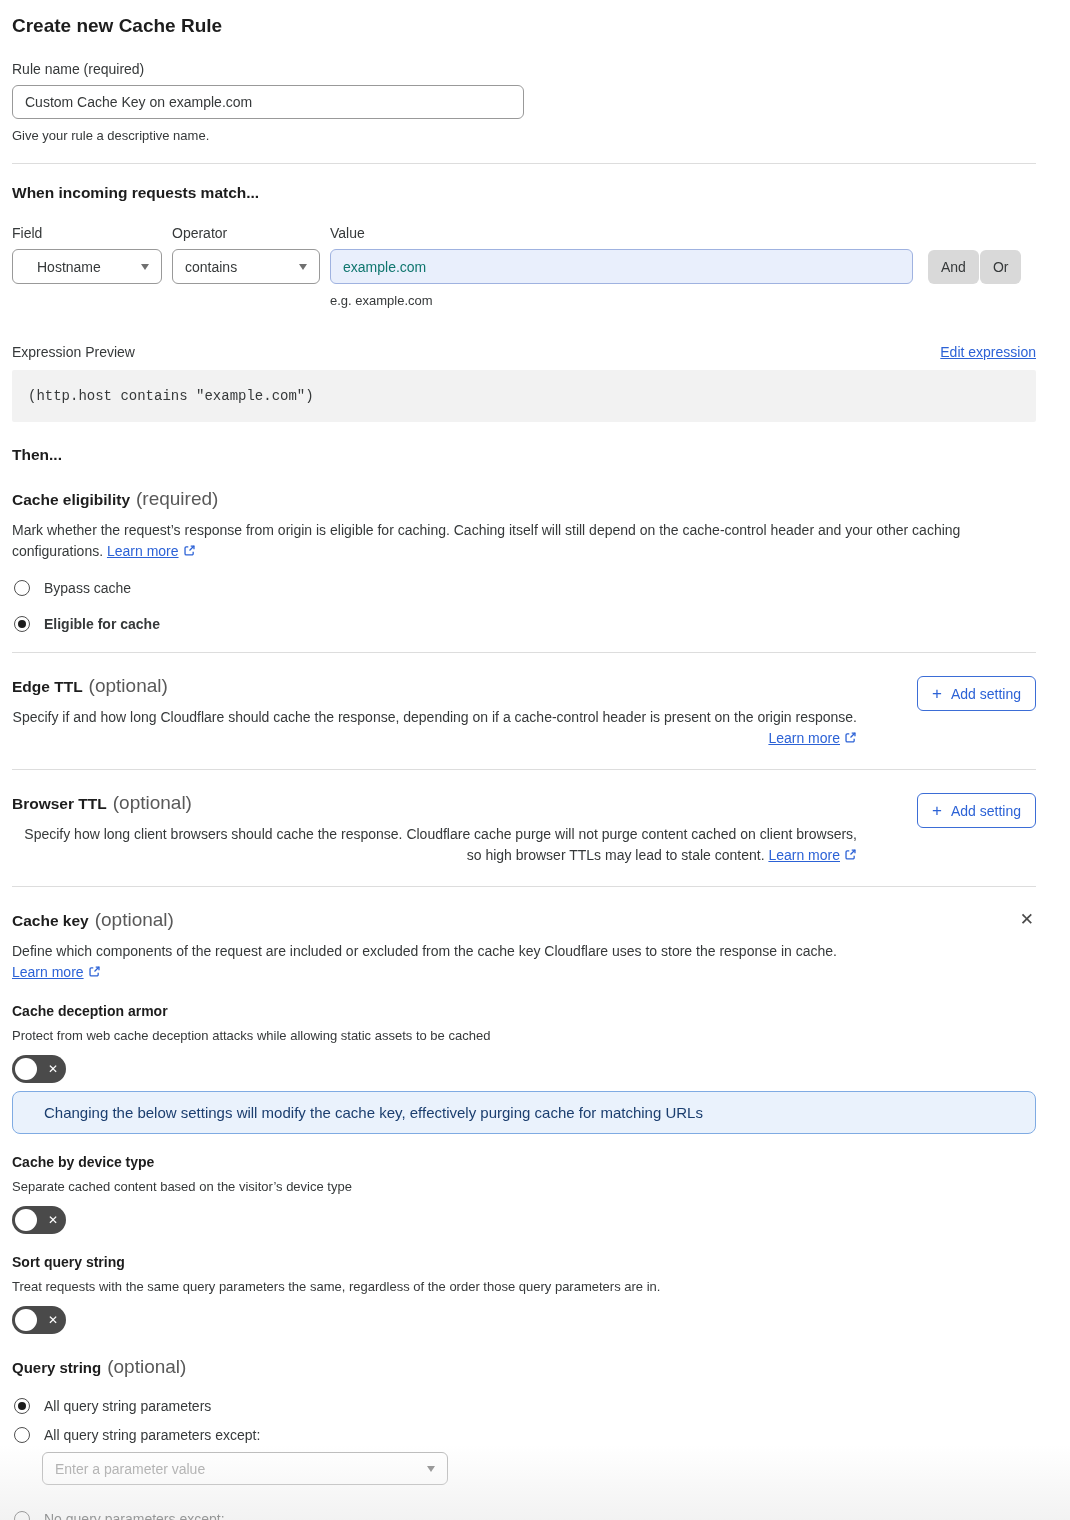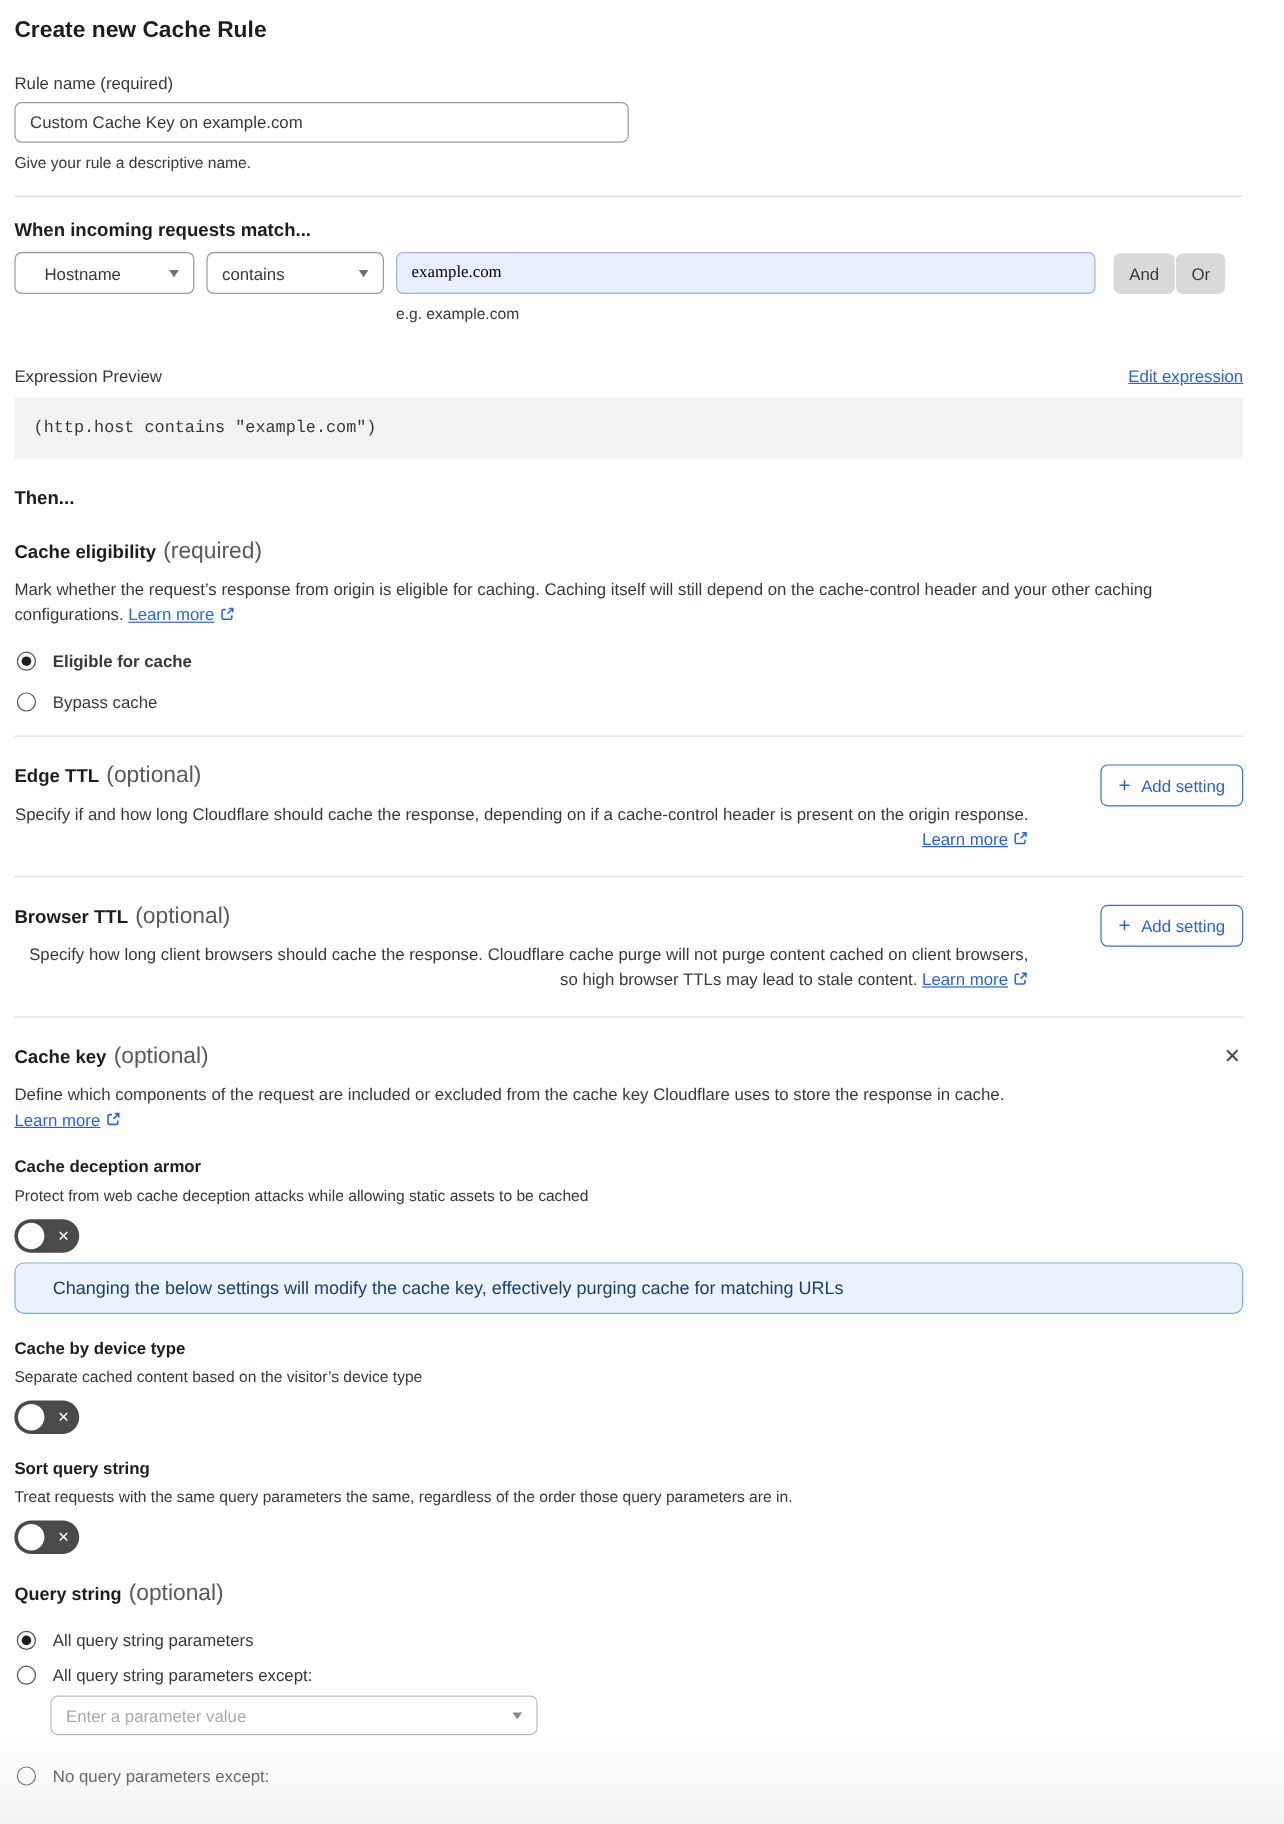--- a/index.html
+++ b/index.html
@@ -52,22 +52,22 @@
     width: 0; height: 0;
     border-left: 4.5px solid transparent; border-right: 4.5px solid transparent;
     border-top: 6px solid #707070;
   }
   .value-input {
     width: 583px; height: 35px;
     background: #e9effc;
     border: 1px solid #9fb2e0;
     border-radius: 6px;
     padding: 0 12px;
-    font-family: Liberation Serif, serif;
-    font-size: 14px; color: #000000;
+    font-family: Liberation Sans, sans-serif;
+    font-size: 14px; color: #0f766e;
     outline: none;
   }
   .btn-gray {
     background: #d9d9d9; color: #36393a;
     border: none; border-radius: 6px;
     font-family: "Liberation Sans", sans-serif;
     font-size: 14px; padding: 9px 13px; cursor: pointer;
   }
   .btn-and { margin-left: 15px; }
   .btn-or { margin-left: 1px; }
@@ -181,20 +181,25 @@
   <h1>Create new Cache Rule</h1>
 
   <label class="field-label">Rule name (required)</label>
   <input class="text-input" type="text" value="Custom Cache Key on example.com" style="">
   <div class="help-text">Give your rule a descriptive name.</div>
 
   <hr class="divider">
 
   <div class="section-heading mt20">When incoming requests match...</div>
 
+  <div class="match-labels">
+    <div class="lbl-field">Field</div>
+    <div class="lbl-operator">Operator</div>
+    <div>Value</div>
+  </div>
 
   <div class="match-row">
     <div class="select select-field">
       <span>Hostname</span>
       <span class="caret"></span>
     </div>
     <div class="select select-operator">
       <span>contains</span>
       <span class="caret"></span>
     </div>
@@ -218,27 +223,27 @@
       <span>Cache eligibility</span><span class="badge-optional">(required)</span>
     </div>
     <p class="desc desc-wide">
       <span>Mark whether the request’s response from origin is eligible for caching. Caching itself will still depend on the cache-control header and your other caching configurations.</span>
       <a class="link learn-more"><span>Learn more</span><svg class="ext-icon" width="13" height="13" viewBox="0 0 16 16">
             <path d="M6.5 3.5H4A1.5 1.5 0 0 0 2.5 5v7A1.5 1.5 0 0 0 4 13.5h7a1.5 1.5 0 0 0 1.5-1.5V9.5" fill="none" stroke="#2c62d6" stroke-width="1.6"></path>
             <path d="M9.5 2.5H13.5V6.5" fill="none" stroke="#2c62d6" stroke-width="1.6"></path>
             <path d="M13.5 2.5L8 8" fill="none" stroke="#2c62d6" stroke-width="1.6"></path>
           </svg></a>
     </p>
+    <div class="radio-row">
+      <span class="radio"></span>
+      <span class="radio-label">Bypass cache</span>
+    </div>
     <div class="radio-row radio-gap">
       <span class="radio checked"></span>
       <span class="radio-label bold">Eligible for cache</span>
-    </div>
-    <div class="radio-row">
-      <span class="radio"></span>
-      <span class="radio-label">Bypass cache</span>
     </div>
   </div>
 
   <hr class="divider">
 
   
   <div class="setting-block">
     <div>
       <div class="section-heading">
         <span>Edge TTL</span><span class="badge-optional">(optional)</span>

